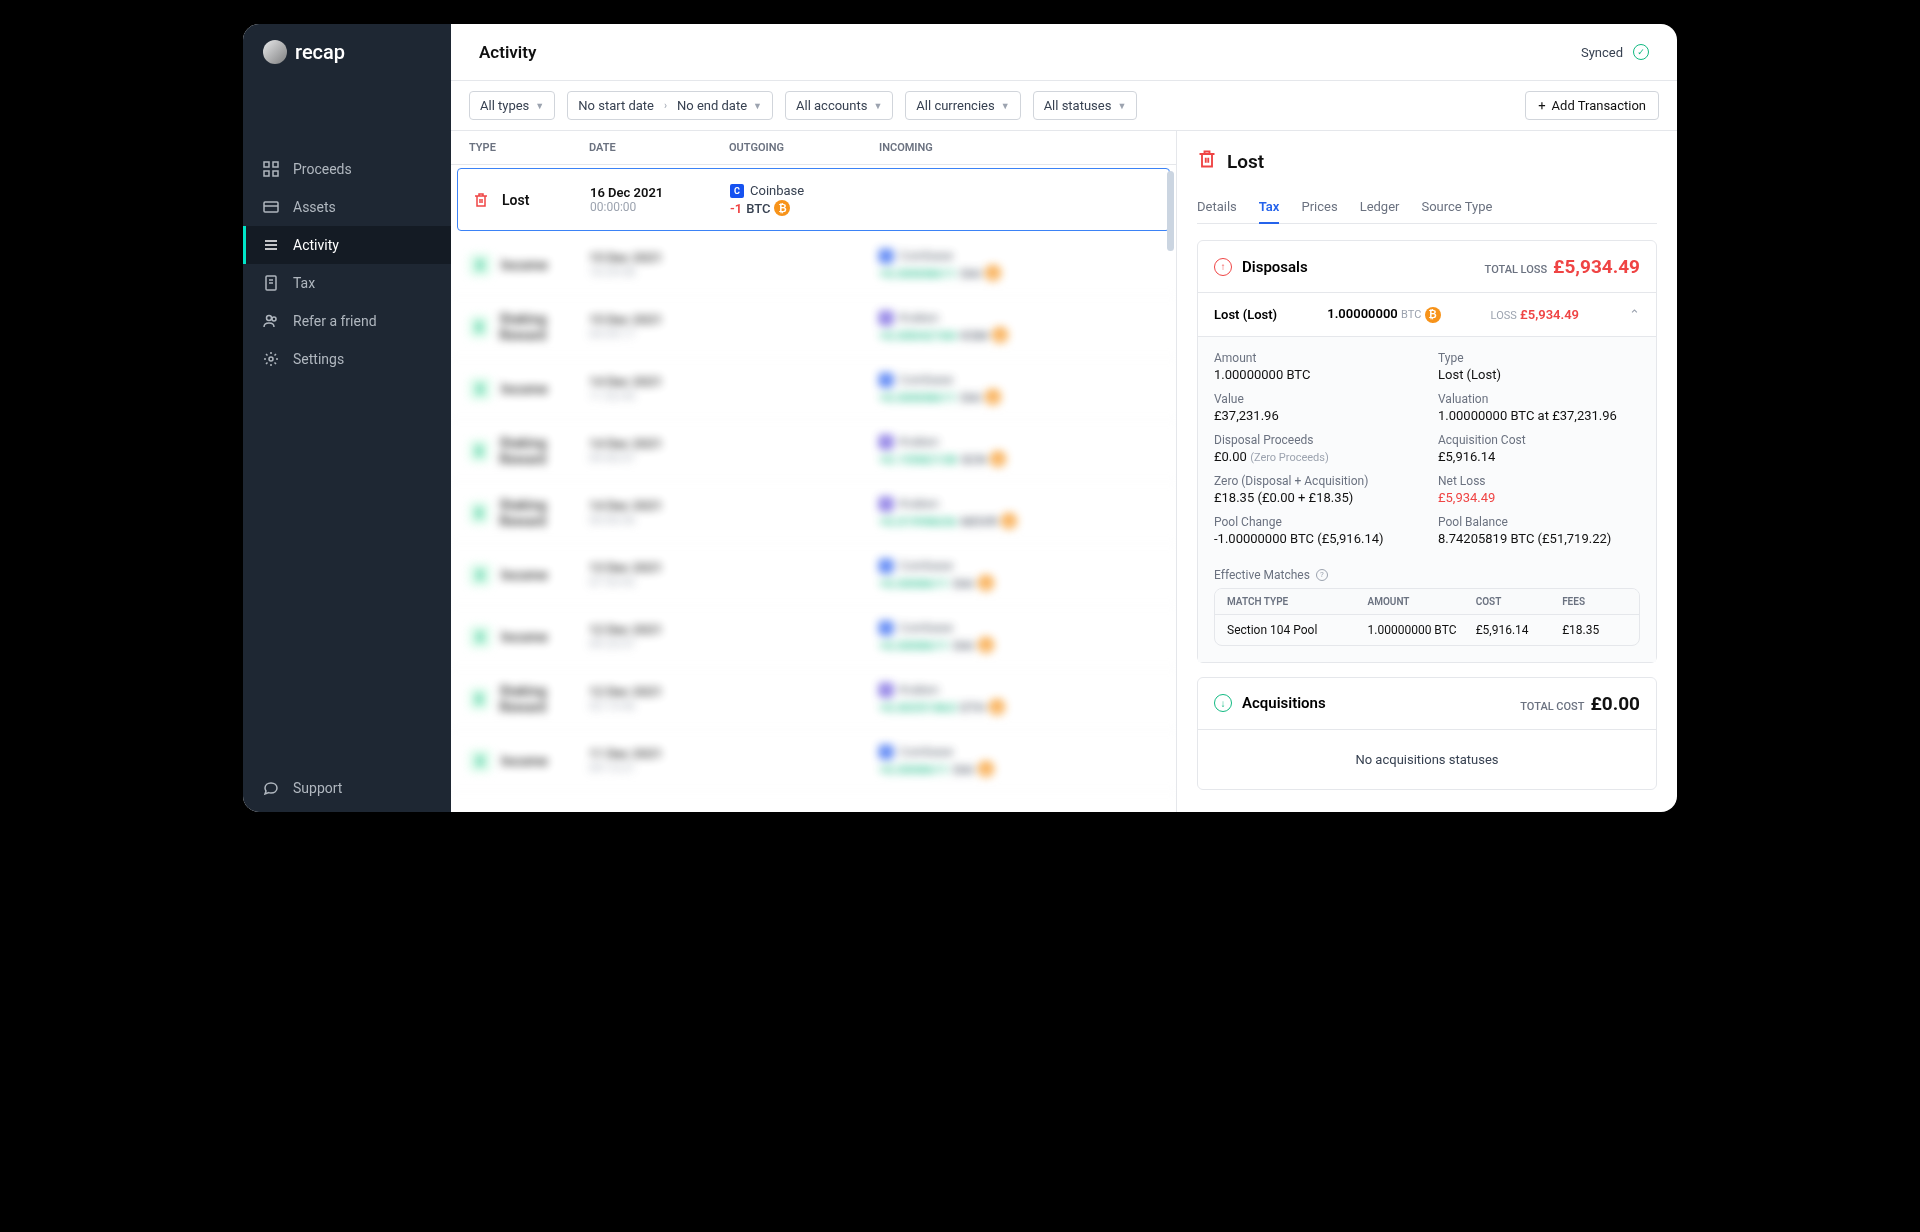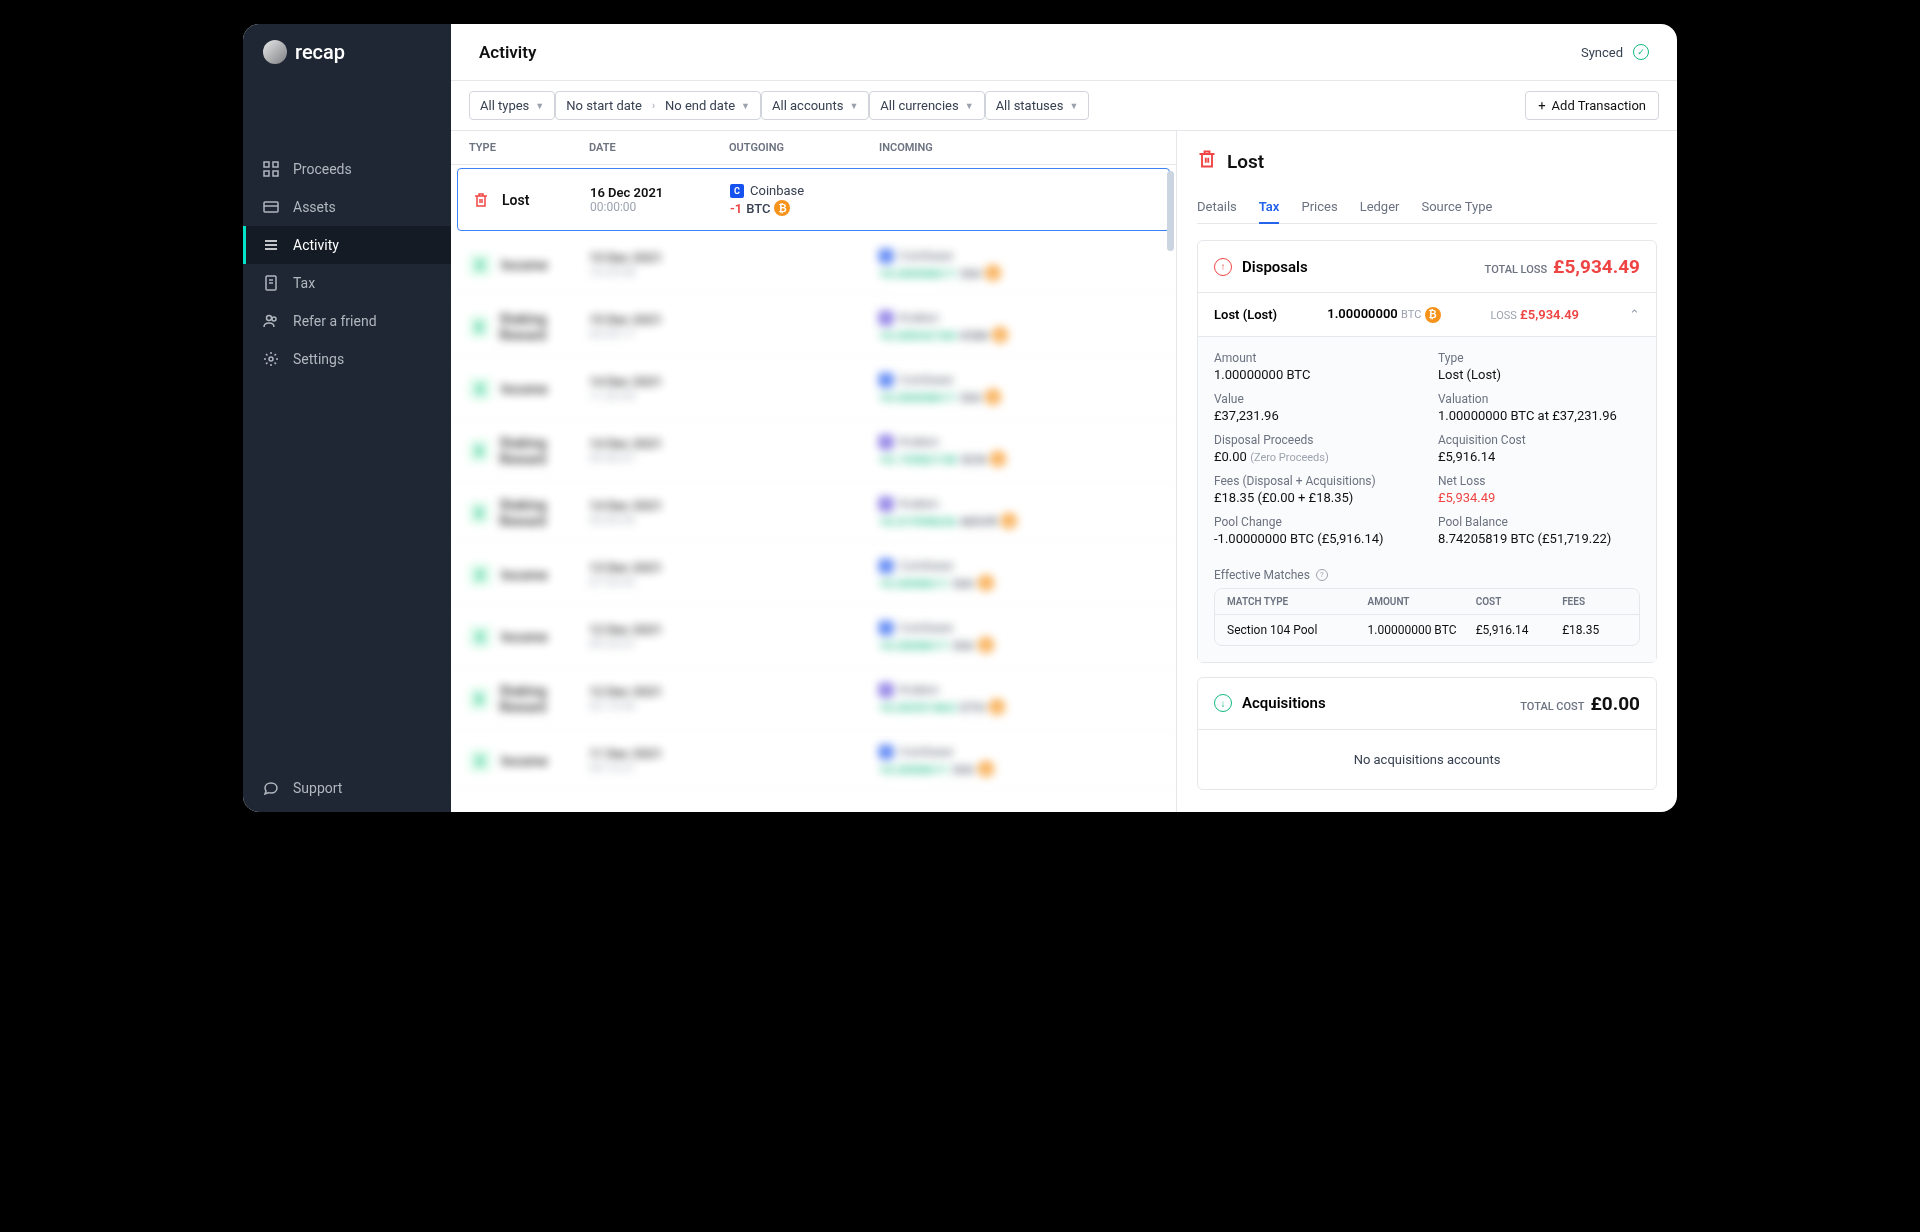--- a/index.html
+++ b/index.html
@@ -13,21 +13,21 @@
 .nav-item{display:flex;align-items:center;gap:14px;padding:11px 20px;font-size:14px;cursor:pointer;color:#b0b7bf}
 .nav-item.active{background:#141b24;color:#fff;border-left:3px solid #00e5c8;padding-left:17px}
 .nav-icon{width:16px;height:16px;display:flex;align-items:center;justify-content:center}
 .nav-icon svg{width:16px;height:16px;stroke:currentColor;fill:none;stroke-width:1.5}
 .support{padding:16px 20px;display:flex;align-items:flex-start;gap:14px;font-size:14px;cursor:pointer}
 .main{flex:1;display:flex;flex-direction:column;overflow:hidden}
 .header{display:flex;justify-content:space-between;align-items:center;padding:18px 28px;border-bottom:1px solid #e5e7eb}
 .header h1{font-size:17px;font-weight:600;color:#111}
 .synced{display:flex;align-items:center;gap:10px;font-size:13px;color:#374151}
 .synced-icon{width:16px;height:16px;border:1.5px solid #10b981;border-radius:50%;display:flex;align-items:center;justify-content:center;color:#10b981;font-size:9px}
-.filters{display:flex;gap:0;padding:10px 18px;border-bottom:1px solid #e5e7eb;align-items:center}
+.filters{display:flex;gap:12px;padding:10px 18px;border-bottom:1px solid #e5e7eb;align-items:center}
 .filter{display:flex;align-items:center;gap:6px;padding:6px 10px;border:1px solid #d1d5db;border-radius:4px;font-size:13px;color:#374151;cursor:pointer;background:#fff}
 .filter .chev{font-size:9px;color:#9ca3af}
 .add-btn{margin-left:auto;display:flex;align-items:center;gap:6px;padding:6px 12px;border:1px solid #d1d5db;border-radius:4px;font-size:13px;color:#111;cursor:pointer;background:#fff}
 .content{flex:1;display:flex;overflow:hidden}
 .table-area{flex:1;display:flex;flex-direction:column;overflow:hidden;border-right:1px solid #e5e7eb;position:relative}
 .table-header{display:grid;grid-template-columns:120px 140px 150px 1fr;padding:10px 18px;font-size:11px;font-weight:600;color:#6b7280;border-bottom:1px solid #e5e7eb}
 .table-body{flex:1;overflow-y:auto}
 .row{display:grid;grid-template-columns:120px 140px 150px 1fr;padding:14px 18px;border-bottom:1px solid #f3f4f6;align-items:center;cursor:pointer}
 .row.selected{border:1.5px solid #3b82f6;border-radius:4px;margin:3px 6px;padding:14px 12px}
 .row.blurred{filter:blur(4px);opacity:.8}
@@ -481,21 +481,21 @@
               </div>
             <div class="fld">
                 <div class="lbl">Disposal Proceeds</div>
                 <div class="val"><span>£0.00</span> <span class="sm">(Zero Proceeds)</span></div>
               </div>
             <div class="fld">
                 <div class="lbl">Acquisition Cost</div>
                 <div class="val">£5,916.14</div>
               </div>
             <div class="fld">
-                <div class="lbl">Fees (Disposal + Acquisitions)</div>
+                <div class="lbl">Zero (Disposal + Acquisition)</div>
                 <div class="val">£18.35 (£0.00 + £18.35)</div>
               </div>
             <div class="fld">
                 <div class="lbl">Net Loss</div>
                 <div class="val red">£5,934.49</div>
               </div>
             <div class="fld">
                 <div class="lbl">Pool Change</div>
                 <div class="val">-1.00000000 BTC (£5,916.14)</div>
               </div>
@@ -527,18 +527,18 @@
         </div>
 
         <div class="panel">
           <div class="panel-hd">
             <div class="panel-hd-l">
                 <span class="circle-icon circle-green">↓</span>
                 <span>Acquisitions</span>
               </div>
             <div class="panel-hd-r"><span>TOTAL COST</span><span class="big" style="color:#111">£0.00</span></div>
           </div>
-          <div class="no-acq">No acquisitions accounts</div>
+          <div class="no-acq">No acquisitions statuses</div>
         </div>
       </div>
     </div>
   </main>
 </div>
 
 </body></html>

